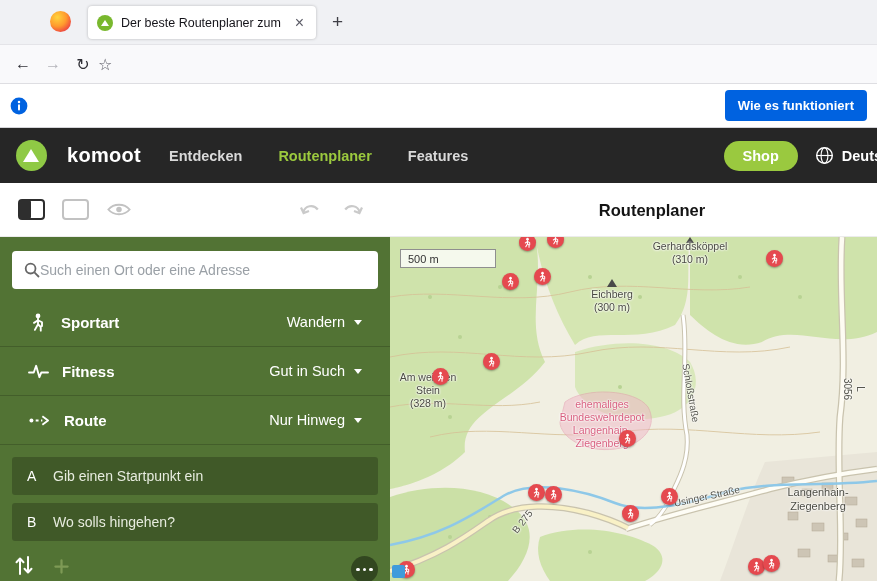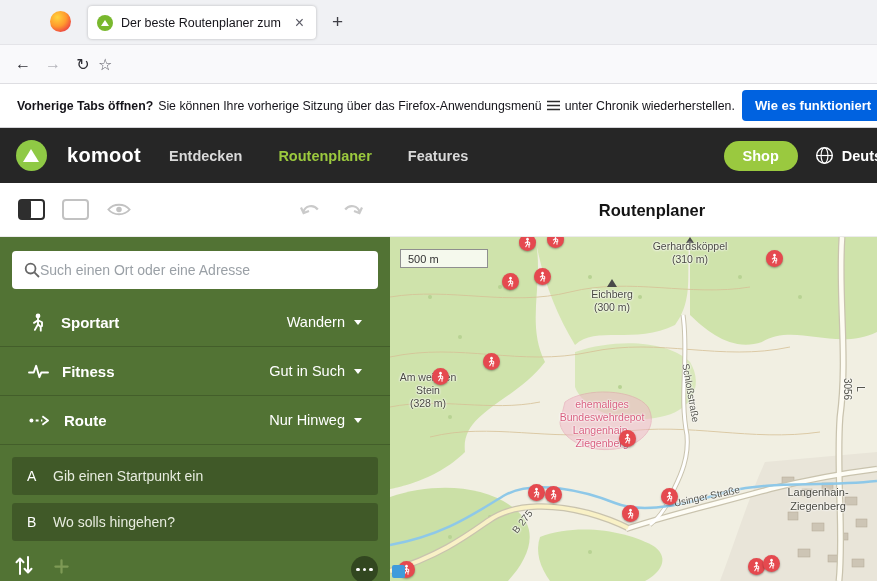--- a/index.html
+++ b/index.html
@@ -84,21 +84,21 @@
 
   
   .map{position:absolute;left:390px;top:237px;width:487px;height:344px;overflow:hidden;
     background:#f1efe2;cursor:grab}
   .map svg.base{position:absolute;left:0;top:0}
   .map-label{position:absolute;font-size:10.5px;color:#4a4a42;text-align:center;line-height:1.25;
     white-space:pre-line;transform:translate(-50%,-50%);
     text-shadow:0 0 2px #fff,0 0 2px #fff,0 0 3px #fff;pointer-events:none}
   .map-label.pink{color:#d85f7f}
   .map-label.street{font-size:10px;color:#55554d;font-weight:normal}
-  .scalebar{position:absolute;left:10px;top:12px;width:88px;height:19px;
+  .scalebar{position:absolute;left:10px;top:12px;width:96px;height:19px;
     background:rgba(255,255,255,.78);border:1px solid #8f8f8f;font-size:11px;color:#333;
     display:flex;align-items:center;padding-left:7px}
   .marker{position:absolute;width:17px;height:17px;border-radius:50%;background:#e5494f;
     box-shadow:0 1px 2px rgba(0,0,0,.35);display:flex;align-items:center;justify-content:center}
   .map-blue{position:absolute;width:13px;height:13px;background:#3f9bdb;border-radius:2px}
   .hidden-defs{position:absolute;width:0;height:0;overflow:hidden}
 </style>
 </head>
 <body>
 
@@ -129,28 +129,20 @@
     <span class="nav-btn">↻</span>
     <span class="star">☆</span>
   </div>
 
   <div class="notif">
     <svg width="18" height="18" viewBox="0 0 18 18">
       <circle cx="9" cy="9" r="8.4" fill="#0062e0"></circle>
       <circle cx="9" cy="4.9" r="1.25" fill="#fff"></circle>
       <rect x="8" y="7.3" width="2" height="6.2" rx="1" fill="#fff"></rect>
     </svg>
-    <span class="notif-text">
-      <span class="notif-bold">Vorherige Tabs öffnen?</span>
-      <span>Sie können Ihre vorherige Sitzung über das Firefox-Anwendungsmenü</span>
-      <svg width="13" height="11" viewBox="0 0 13 11">
-        <path d="M0 1.5 H13 M0 5.5 H13 M0 9.5 H13" stroke="#2b2b2b" stroke-width="1.6"></path>
-      </svg>
-      <span>unter Chronik wiederherstellen.</span>
-    </span>
     <button class="notif-btn">Wie es funktioniert</button>
   </div>
 
   <div class="site-header">
     <div class="brand">
       <span class="brand-logo"></span>
       <span class="brand-name">komoot</span>
     </div>
     <div class="site-nav">
       <span class="nav-item">Entdecken</span>

